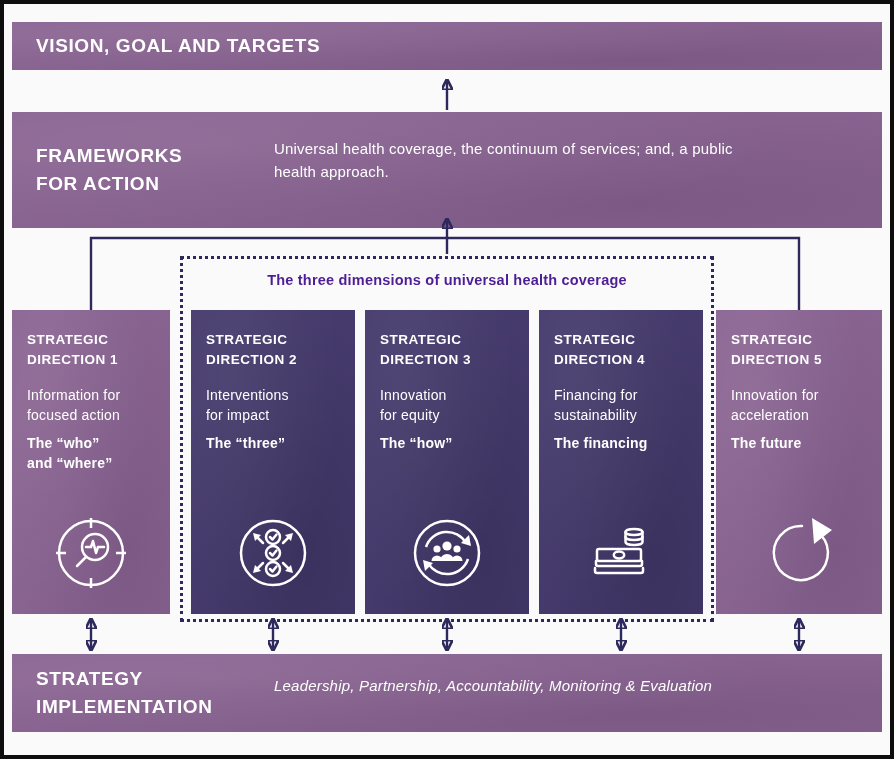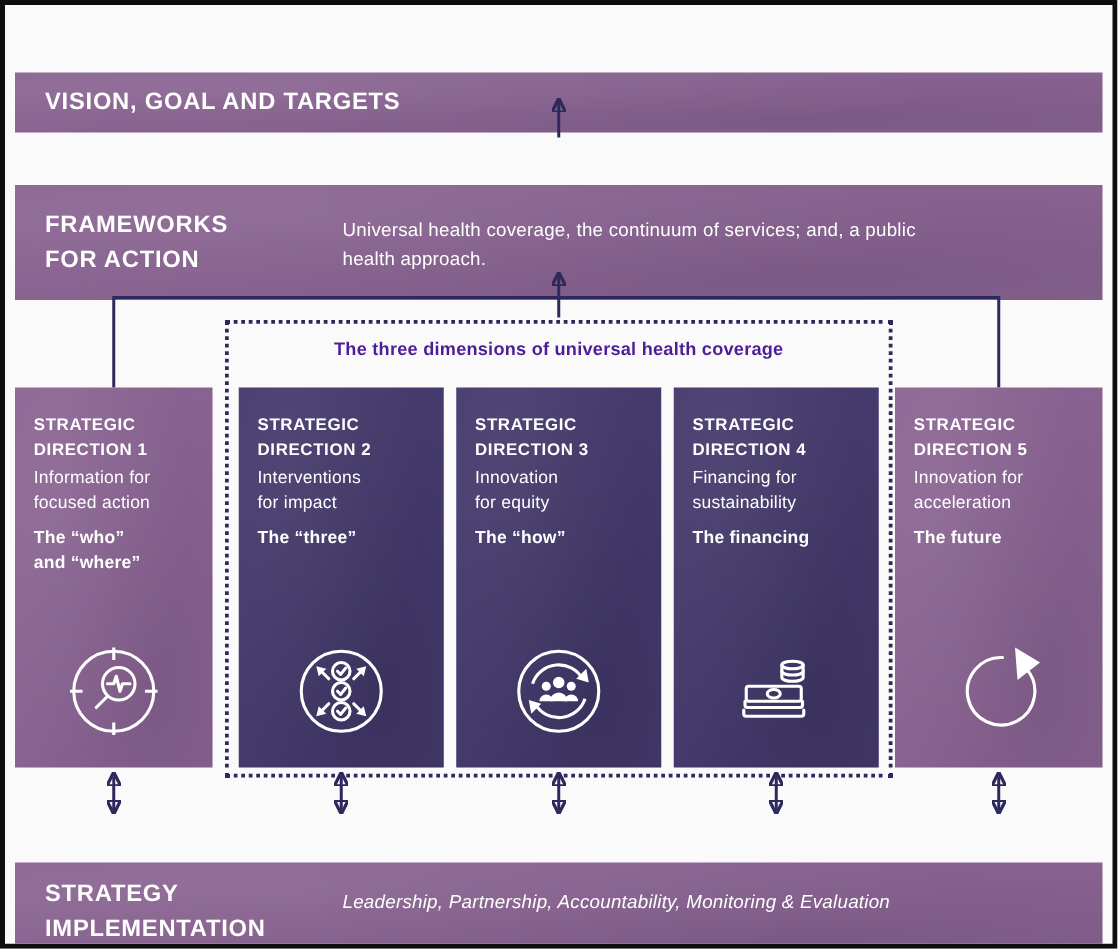--- a/index.html
+++ b/index.html
@@ -17,27 +17,27 @@
       radial-gradient(130% 150% at 72% 78%, rgba(25,8,38,.12), transparent 62%),
       #8a6492;
   }
   .dark-bg {
     background:
       radial-gradient(120% 140% at 25% 22%, rgba(255,255,255,.06), transparent 55%),
       radial-gradient(130% 150% at 70% 82%, rgba(0,0,22,.16), transparent 62%),
       #463b6d;
   }
 
-  .bar { position:absolute; left:8px; width:870px; color:#fff;margin-top:36px; }
+  .bar { position:absolute; left:8px; width:870px; color:#fff; }
   .big-title {
     font-size:19px; font-weight:bold; letter-spacing:.6px;
     white-space:pre-line; line-height:1.45;
   }
   #vision-bar { top:18px; height:48px; display:flex; align-items:center; padding-left:24px; }
-  #frameworks-bar { top:108px; height:92px; }
+  #frameworks-bar { top:108px; height:116px; }
   #frameworks-bar .big-title { position:absolute; left:24px; top:50%; transform:translateY(-50%); }
   .bar-desc {
     position:absolute; left:262px; font-size:15px; line-height:1.55;
     white-space:pre-line; letter-spacing:.2px;
   }
   #frameworks-bar .bar-desc { top:25px; }
   #implementation-bar { top:650px; height:78px;padding-left:32px; }
   #implementation-bar .big-title { position:absolute; left:24px; top:50%; transform:translateY(-50%); }
   #implementation-bar .bar-desc { top:20px;font-style:italic; }
 
@@ -49,21 +49,21 @@
     position:absolute; top:13px; left:0; right:0; text-align:center;
     font-weight:bold; font-size:14.5px; color:#4c1d95; letter-spacing:.2px;
   }
 
   .col { position:absolute; top:306px; height:304px; color:#fff; padding:20px 15px 0 15px; }
   .col-heading {
     font-size:13.5px; font-weight:bold; letter-spacing:.5px;
     line-height:1.5; white-space:pre-line;
   }
   .col-subtitle {
-    font-size:14px; line-height:1.45;
+    margin-top:14px; font-size:14px; line-height:1.45;
     white-space:pre-line; letter-spacing:.2px;
   }
   .col-tagline {
     margin-top:8px; font-size:14px; font-weight:bold; line-height:1.45;
     white-space:pre-line; letter-spacing:.2px;
   }
   .col-icon {
     position:absolute; left:50%; transform:translateX(-50%); bottom:24px;
     width:74px; height:74px;
   }

